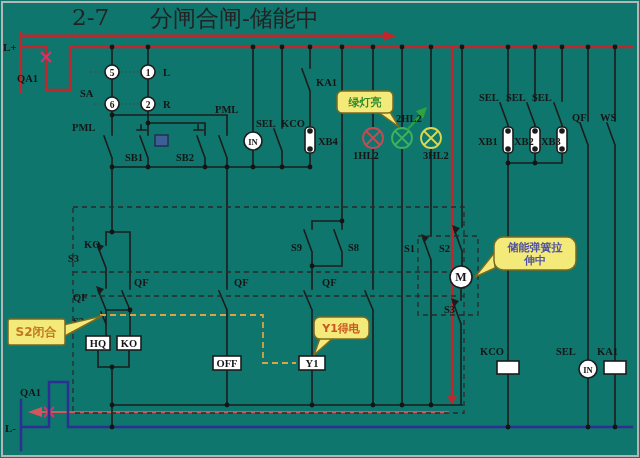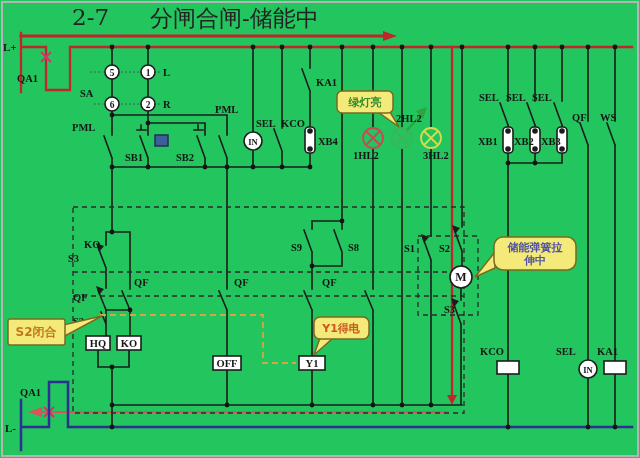--- a/index.html
+++ b/index.html
@@ -1,16 +1,16 @@
 <!DOCTYPE html>
 <html><head>
 <meta charset="utf-8">
 <style>
   html,body{margin:0;padding:0;background:#fff;}
-  .stage{position:relative;width:640px;height:458px;background:#22c55e;overflow:hidden;}
+  .stage{position:relative;width:640px;height:458px;background:#0f766e;overflow:hidden;}
   .frame{position:absolute;inset:1px;border:2px solid #b5b5b5;}
   svg{position:absolute;left:0;top:0;}
   .lbl{font:bold 10.5px "Liberation Serif",serif;fill:#151515;}
   .sm{font:bold 9.5px "Liberation Serif",serif;fill:#151515;}
   .ctr{text-anchor:middle;}
   .ttl{font:500 23px "DejaVu Serif",serif;fill:#222;}
   .cjk{font:bold 11px "DejaVu Sans",sans-serif;}
   .wire{stroke:#1c1c1c;stroke-width:1.6;fill:none;stroke-linecap:square;}
   .dash{stroke:#2a2a2a;stroke-width:1.3;fill:none;stroke-dasharray:5 4;}
   .lead{stroke:#444;stroke-width:1;fill:none;stroke-dasharray:1.5 2.6;}

